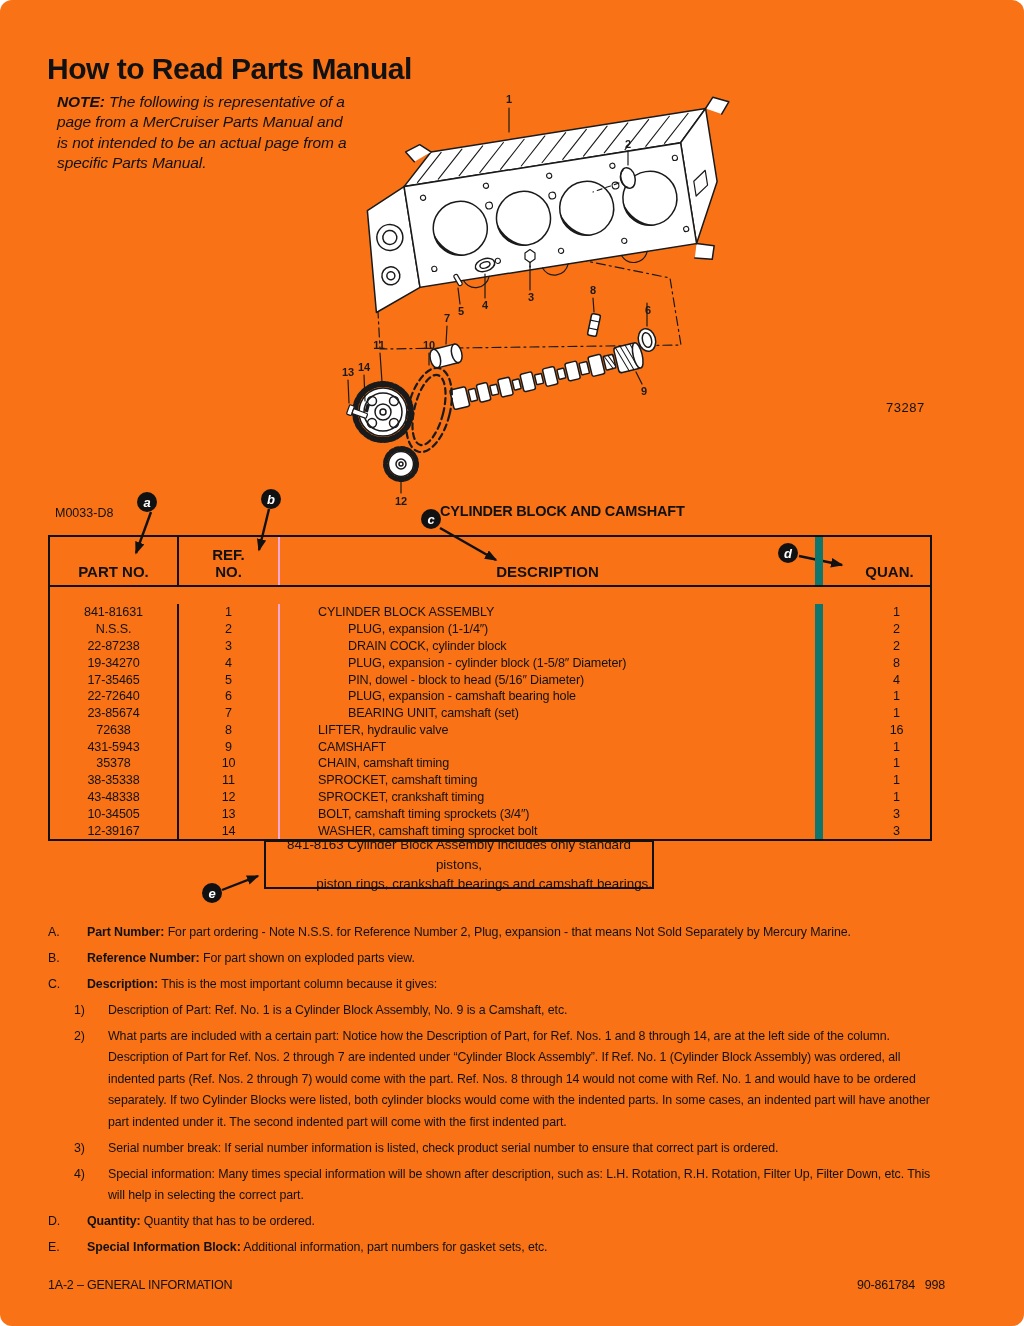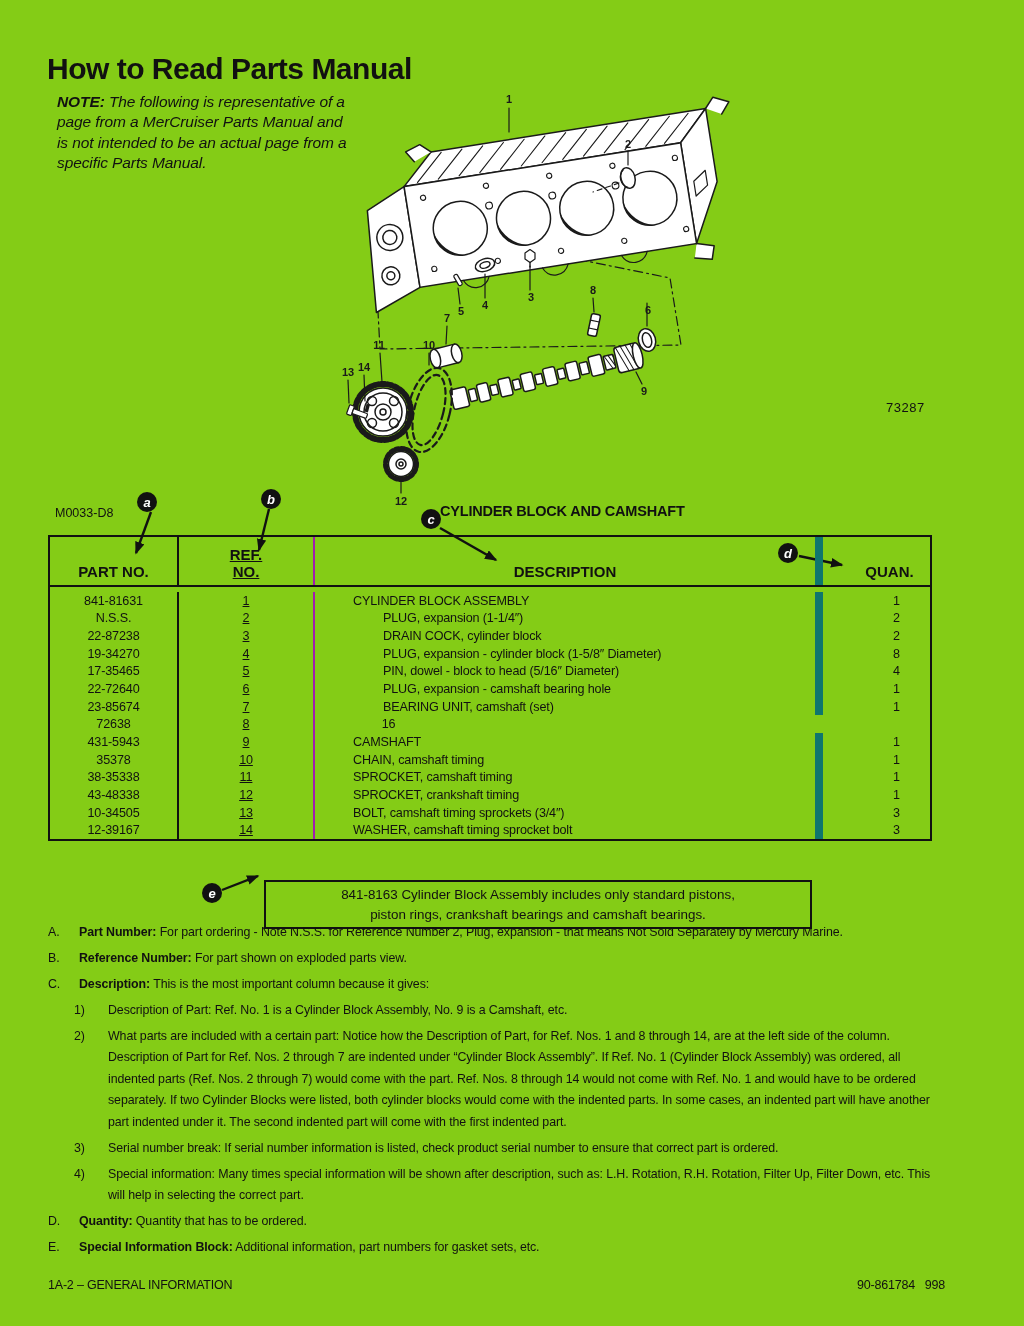--- a/index.html
+++ b/index.html
@@ -1,19 +1,20 @@
 <!DOCTYPE html>
 <html><head>
 <meta charset="utf-8">
 <style>
   html,body{margin:0;padding:0;background:#ffffff;}
   .page{
-    position:relative;width:1024px;height:1326px;background:#84cc16;
+    position:relative;width:1024px;height:1326px;background:#f97316;
     font-family:"Liberation Sans","DejaVu Sans",sans-serif;color:#111;
     overflow:hidden;
+    border-radius:12px;
   }
   .abs{position:absolute;}
   .page-title{
     left:47px;top:52px;font-size:30px;font-weight:bold;letter-spacing:-0.5px;
   }
   .note-block{
     left:57px;top:92px;width:300px;font-size:15.5px;line-height:1.32;
     font-style:italic;letter-spacing:-0.1px;
   }
   .note-label{font-weight:bold;}
@@ -26,50 +27,50 @@
   }
   
   .parts-table{
     left:48px;top:535px;width:884px;height:306px;
     border:2.5px solid #111;display:flex;flex-direction:column;box-sizing:border-box;
   }
   .pt-header{
     display:flex;height:48px;border-bottom:2.5px solid #111;flex:0 0 auto;
     font-size:15px;font-weight:bold;
   }
-  .pt-body{flex:1;display:flex;flex-direction:column;padding-top:5px;font-size:12.6px;letter-spacing:-0.15px;}
+  .pt-body{flex:1;display:flex;flex-direction:column;padding-top:17px;font-size:12.6px;letter-spacing:-0.15px;}
   .pt-row{display:flex;flex:1;align-items:center;}
   .c1{width:129px;flex:0 0 auto;border-right:2px solid #111;box-sizing:border-box;}
-  .c2{width:136px;flex:0 0 auto;border-right:2px solid #a21caf;box-sizing:border-box;text-decoration:underline;}
+  .c2{width:101px;flex:0 0 auto;border-right:2px solid #f9a8d4;box-sizing:border-box;}
   .c3{flex:1;border-right:8px solid #0f766e;box-sizing:border-box;}
   .c4{width:107px;flex:0 0 auto;box-sizing:border-box;}
   .pt-header .hc{display:flex;align-items:flex-end;justify-content:center;padding-bottom:5px;white-space:pre-line;text-align:center;line-height:1.1;}
   .pt-header .c4{padding-left:26px;}
   .pt-row .c1,.pt-row .c2{text-align:center;align-self:stretch;display:flex;align-items:center;justify-content:center;}
   .pt-row .c3{padding-left:38px;align-self:stretch;display:flex;align-items:center;}
   .pt-row .c3.indent{padding-left:68px;}
   .pt-row .c4{text-align:center;align-self:stretch;display:flex;align-items:center;justify-content:center;padding-left:40px;}
   
   .info-box{
-    left:264px;top:880px;width:548px;height:49px;border:2px solid #111;
-    display:flex;flex-direction:column;align-items:center;justify-content:center;
+    left:264px;top:840px;width:390px;height:49px;border:2px solid #111;
+    display:flex;flex-direction:column;align-items:flex-end;justify-content:center;
     font-size:13.4px;line-height:1.45;box-sizing:border-box;text-align:center;
   }
   
   .bubble{
     width:20px;height:20px;border-radius:50%;background:#111;color:#fff;
     display:flex;align-items:center;justify-content:center;
     font-size:13px;font-weight:bold;font-style:italic;
   }
   
   .legend{left:48px;top:922px;width:897px;font-size:12.4px;line-height:21.4px;letter-spacing:-0.1px;}
   .lg-item{display:flex;margin-bottom:4.6px;}
   .lg-letter{width:31px;flex:0 0 auto;}
   .lg-text{flex:1;}
-  .lg-label{font-weight:bold;}
+  .lg-label{font-weight:bold;margin-left:8px;}
   .lg-sub{display:flex;margin-bottom:4.6px;padding-left:26px;}
   .lg-num{width:34px;flex:0 0 auto;}
   
   .footer-left{left:48px;top:1278px;font-size:12.5px;letter-spacing:-0.2px;}
   .footer-right{right:79px;top:1278px;font-size:12.5px;white-space:pre;letter-spacing:-0.2px;}
   svg text{font-family:"Liberation Sans","DejaVu Sans",sans-serif;}
 </style>
 </head>
 <body>
 
@@ -338,20 +339,21 @@
         </div>
       <div class="pt-row">
           <div class="c1">23-85674</div>
           <div class="c2">7</div>
           <div class="c3 indent">BEARING UNIT, camshaft (set)</div>
           <div class="c4">1</div>
         </div>
       <div class="pt-row">
           <div class="c1">72638</div>
           <div class="c2">8</div>
+          <div class="c3">LIFTER, hydraulic valve</div>
           <div class="c4">16</div>
         </div>
       <div class="pt-row">
           <div class="c1">431-5943</div>
           <div class="c2">9</div>
           <div class="c3">CAMSHAFT</div>
           <div class="c4">1</div>
         </div>
       <div class="pt-row">
           <div class="c1">35378</div>

